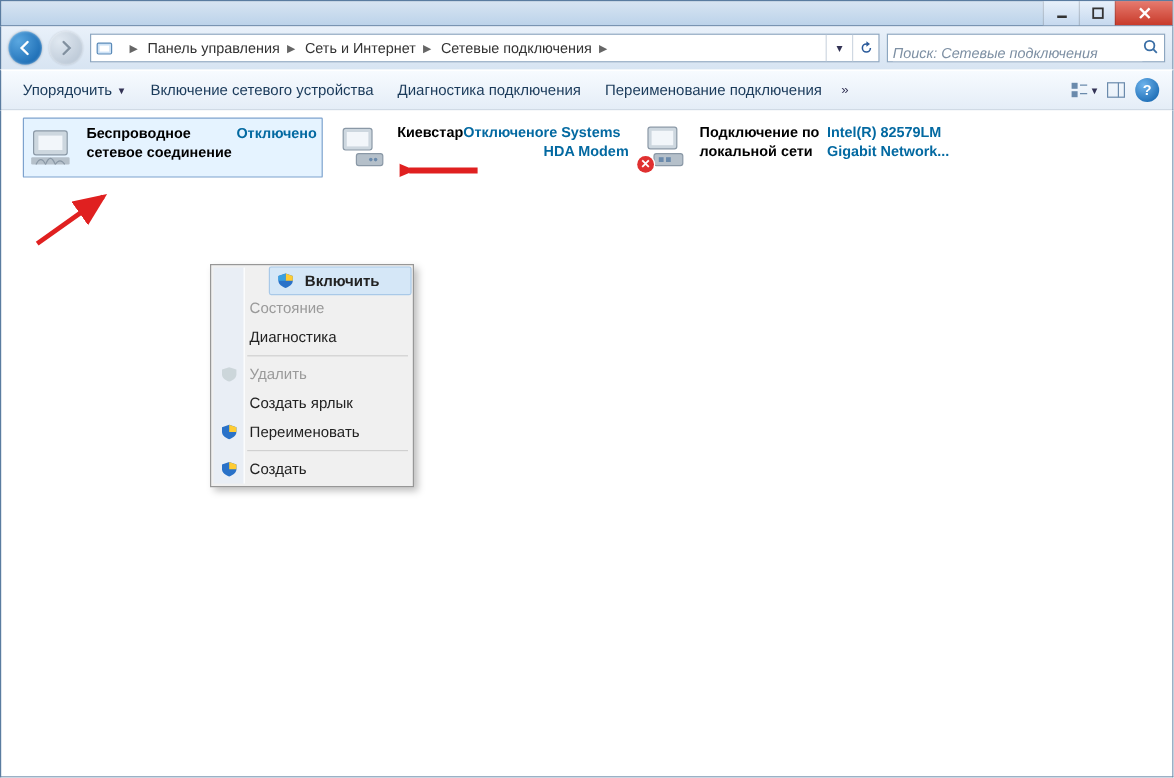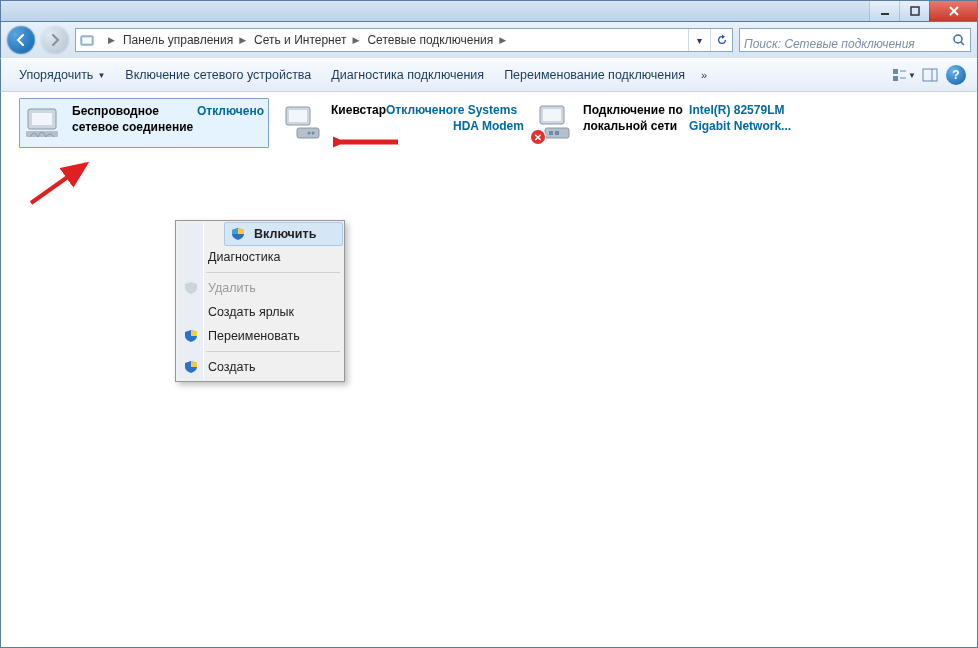--- a/index.html
+++ b/index.html
@@ -235,20 +235,23 @@
       <div class="ctx-item hover bold">
         <span class="ctx-shield">
             <svg width="14" height="14">
               <path d="M7 1 L13 3 V7c0 3-3 5-6 6C4 12 1 10 1 7V3z" fill="#2a72c8"></path>
               <path d="M7 1 L13 3 V7H7z" fill="#ffcc33"></path>
               <path d="M7 7 H1 V3 L7 1z" fill="#3aa0e0"></path>
             </svg>
           </span>
         <span>Включить</span>
       </div>
+      <div class="ctx-item disabled">
+          <span>Состояние</span>
+        </div>
       <div class="ctx-item">
           <span>Диагностика</span>
         </div>
       <div class="ctx-sep"></div>
       <div class="ctx-item disabled">
         <span class="ctx-shield">
             <svg width="14" height="14" opacity=".35">
               <path d="M7 1 L13 3 V7c0 3-3 5-6 6C4 12 1 10 1 7V3z" fill="#9aa"></path>
             </svg>
           </span>

